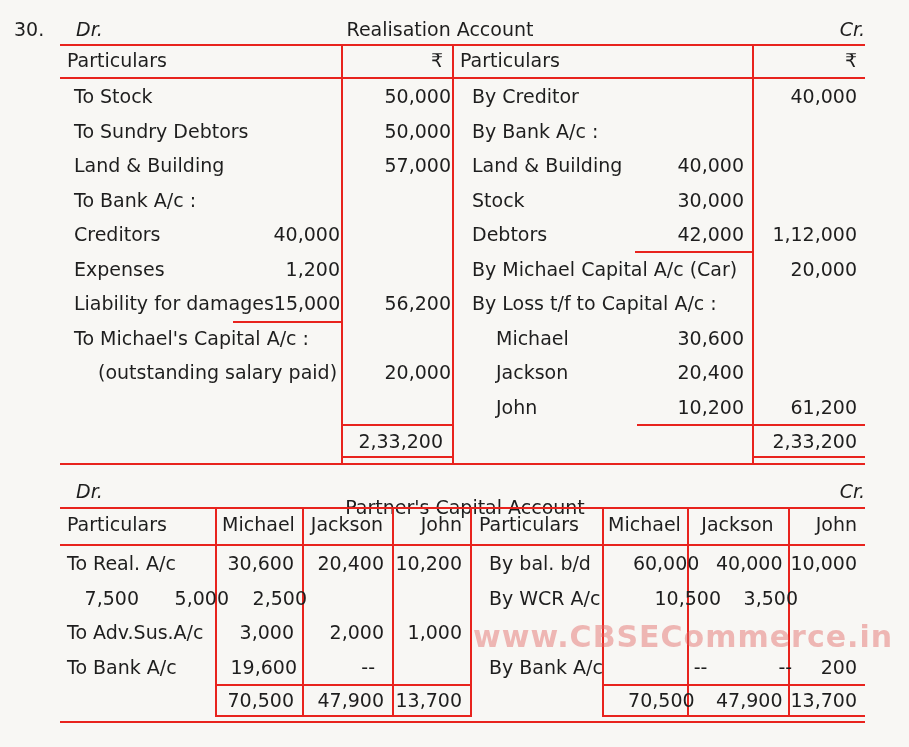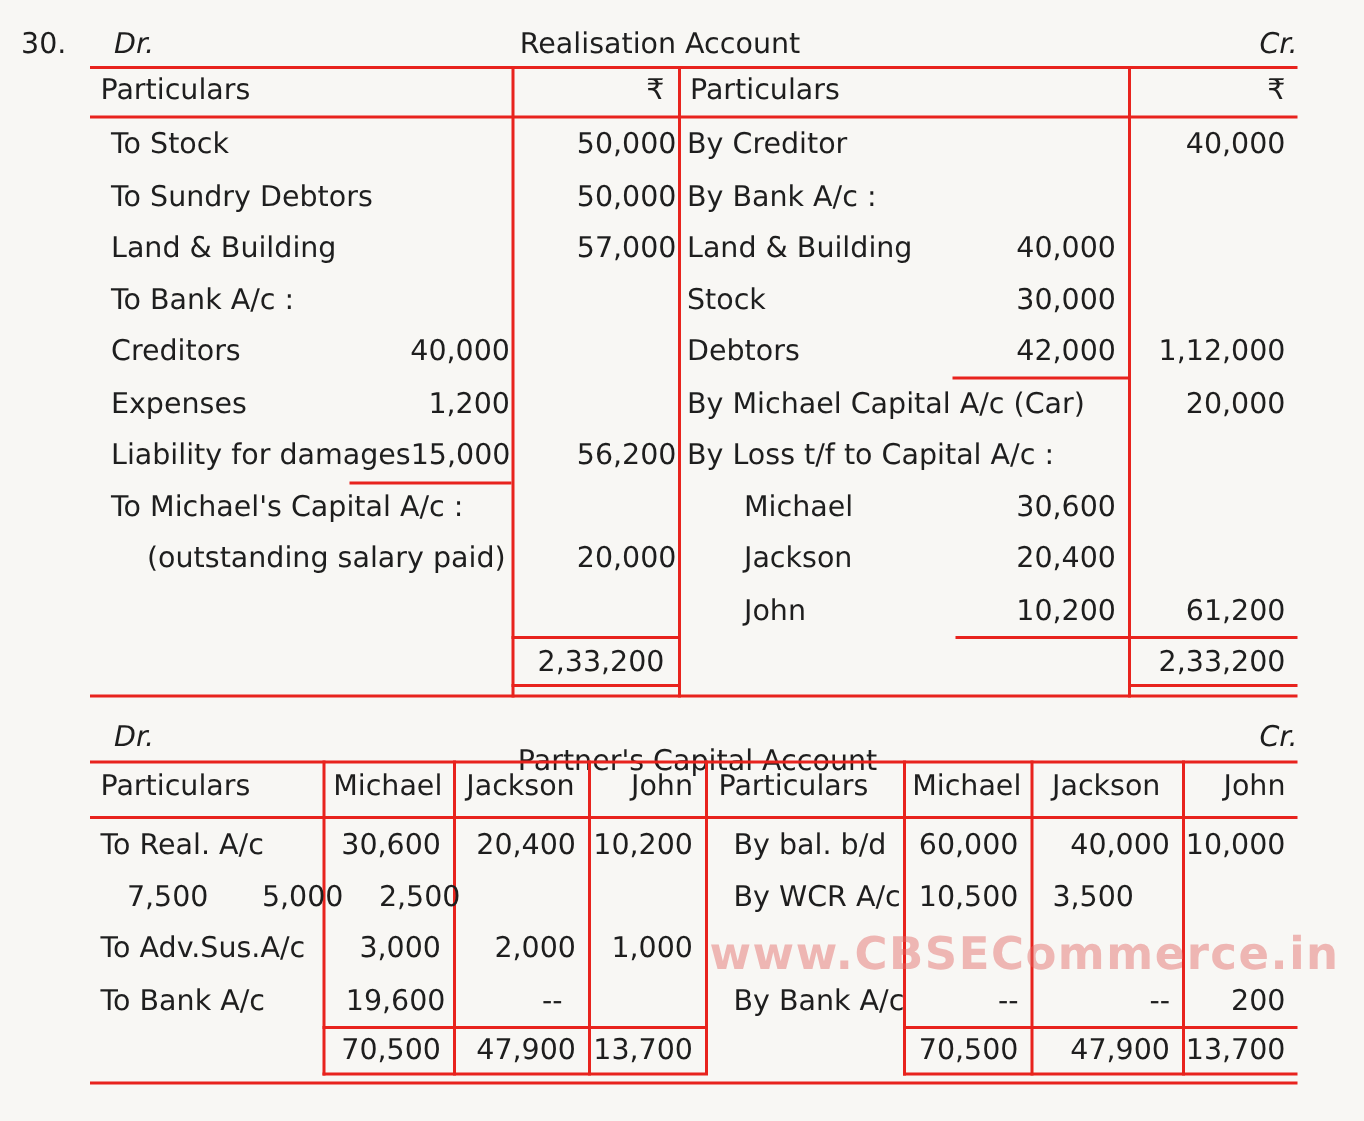--- a/index.html
+++ b/index.html
@@ -25,34 +25,34 @@
   .rrows { position:absolute; }
   .rrow { display:flex; height:34.5px; line-height:34.5px; font-size:19px; }
   .rpart { display:flex; box-sizing:border-box; }
   .rtext { white-space:nowrap; }
   .rsub  { margin-left:auto; white-space:nowrap; }
   .ramt  { box-sizing:border-box; text-align:right; white-space:nowrap; }
   .real-left  .rpart { width:281px; padding-left:6px; }
   .real-left  .rpart.indent { padding-left:30px; }
   .real-left  .rsub { padding-right:9px; }
   .real-left  .ramt { width:111px; padding-right:9px; }
-  .real-right .rpart { width:300px; padding-left:6px; }
+  .real-right .rpart { width:300px; padding-left:20px; }
   .real-right .rpart.indent { padding-left:44px; }
   .real-right .rsub { padding-right:8px; }
   .real-right .ramt { width:113px; padding-right:8px; }
   .rtotal { box-sizing:border-box; height:32px; line-height:32px; font-size:19px; text-align:right; }
 
   
   .crow { display:flex; height:34.5px; line-height:34.5px; font-size:19px; }
   .cpart { box-sizing:border-box; white-space:nowrap; }
   .cval  { box-sizing:border-box; text-align:right; padding-right:8px; white-space:nowrap; }
   .cap-left  .cpart { width:155px; padding-left:7px; }
   .cap-left  .v0 { width:87px; } .cap-left  .v1 { width:90px; } .cap-left  .v2 { width:78px; }
   .cap-right .cpart { width:132px; padding-left:19px; }
-  .cap-right .v0 { width:85px; } .cap-right .v1 { width:101px; } .cap-right .v2 { width:77px; }
+  .cap-right .v0 { width:85px;margin-left:42px; } .cap-right .v1 { width:101px; } .cap-right .v2 { width:77px; }
   .ctot-row { display:flex; height:31px; line-height:31px; font-size:19px; }
 
   .hdr { font-size:19px; white-space:nowrap; }
   #watermark {
     position:absolute; left:473px; top:619px;
     font-size:30px; font-weight:bold; letter-spacing:1px;
     color:rgba(227,103,99,0.45); white-space:nowrap;
   }
 </style>
 </head>

